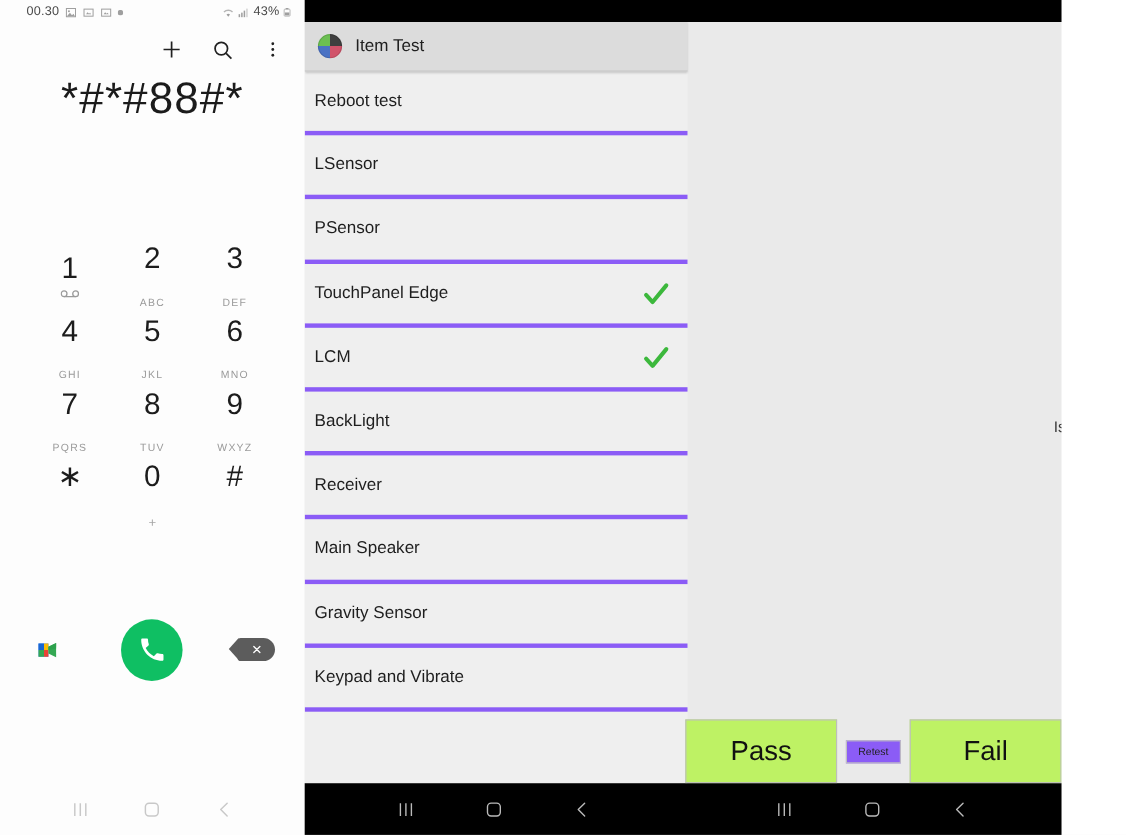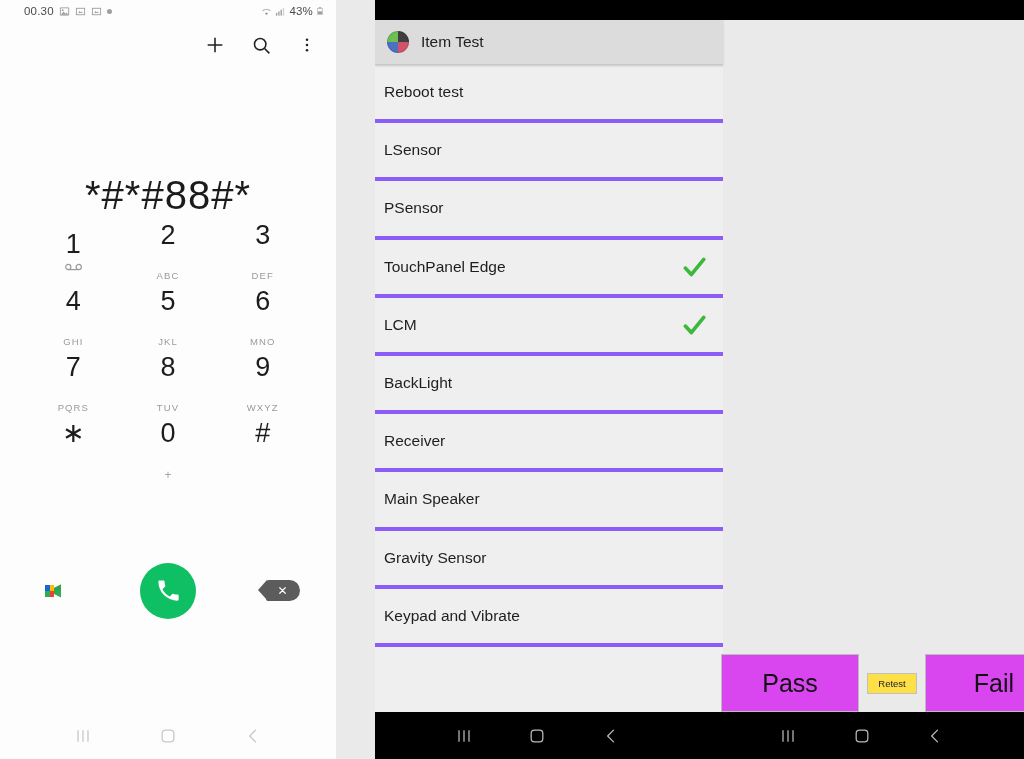--- a/index.html
+++ b/index.html
@@ -7,21 +7,21 @@
   body {
     font-family:"Liberation Sans", sans-serif;
     background:#ffffff;
     -webkit-font-smoothing:antialiased;
   }
   .screen { position:relative; width:1024px; height:759px; display:flex; }
 
   
   .dialer {
     position:relative;
-    width:336px; height:759px;
+    width:277px; height:759px;
     background:#fdfdfd;
     display:flex; flex-direction:column;
   }
   .status-bar {
     height:22px; flex:0 0 22px;
     display:flex; align-items:center;
     padding:0 12px 0 24px;
     font-size:11.5px; color:#555;
     letter-spacing:.2px;
   }
@@ -38,21 +38,21 @@
   }
   .dialer-actions .act {
     width:30px; height:30px;
     display:flex; align-items:center; justify-content:center;
     cursor:pointer;
   }
   .dialer-actions svg { display:block; }
 
   .number-area {
     flex:0 0 150px;
-    display:flex; align-items:flex-end; justify-content:center;
+    display:flex; align-items:flex-start; justify-content:center;
   }
   .dialed-number {
     font-size:40px; color:#1b1b1b;
     letter-spacing:1px; font-weight:400;
     white-space:nowrap;
     font-family:"Liberation Sans", sans-serif;
   }
 
   .keypad {
     flex:0 0 265px;
@@ -112,21 +112,21 @@
     display:flex; align-items:center; justify-content:space-around;
     padding:0 40px;
   }
   .navbar-light .nav-ic { cursor:pointer; opacity:.45; }
 
   
   .testapp {
     position:relative;
     width:688px; height:759px;
     background:#eaeaea;
-    display:flex; flex-direction:column;padding-left:39px;
+    display:flex; flex-direction:column;
   }
   .black-status { height:20px; flex:0 0 20px; background:#000; }
 
   .test-body { position:relative; flex:1; overflow:hidden; }
 
   .list-col {
     position:absolute; left:0; top:0;
     width:348px; height:100%;
     background:#efefef;
   }
@@ -175,32 +175,32 @@
   }
 
   .btn-row {
     position:absolute;
     left:346px; bottom:0;
     width:342px; height:58px;
     display:flex; align-items:flex-end;
   }
   .big-btn {
     width:138px; height:58px;
-    background:#d946ef;
+    background:#bef264;
     border:1px solid #bdbdbd;
     display:flex; align-items:center; justify-content:center;
     font-size:25px; color:#111;
     cursor:pointer;
   }
   .retest-wrap {
     flex:1; display:flex; align-items:center; justify-content:center;
     height:58px;
   }
   .retest-btn {
-    background:#fde047;
+    background:#8b5cf6;
     border:1px solid #c0c0c0;
     padding:4px 10px;
     font-size:9.5px; color:#222;
     cursor:pointer;
   }
 
   .navbar-dark {
     height:47px; flex:0 0 47px;
     background:#000;
     display:flex;

